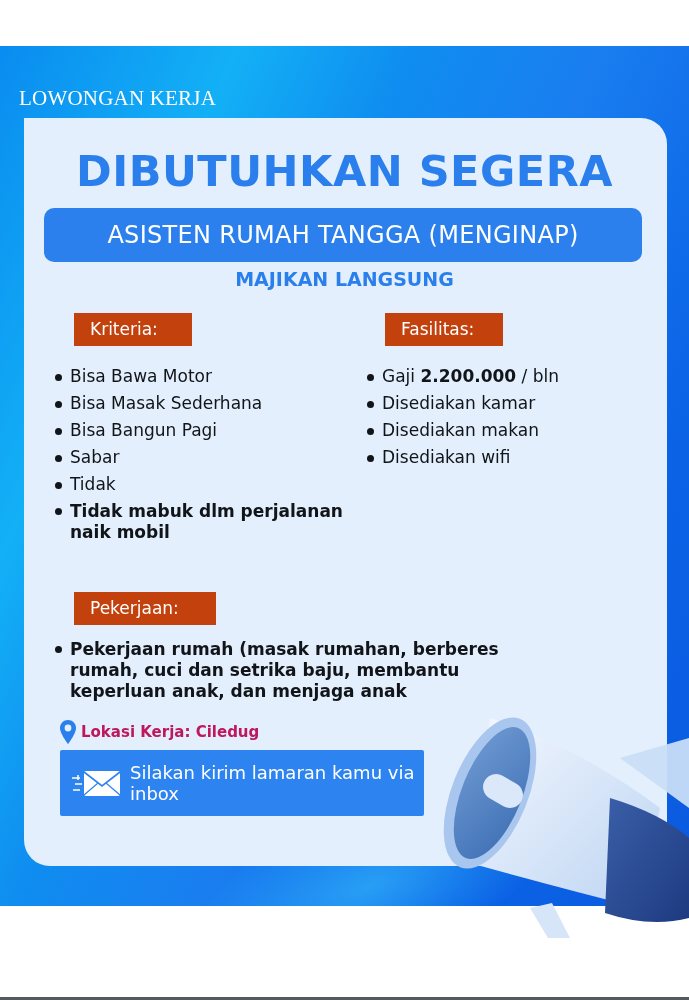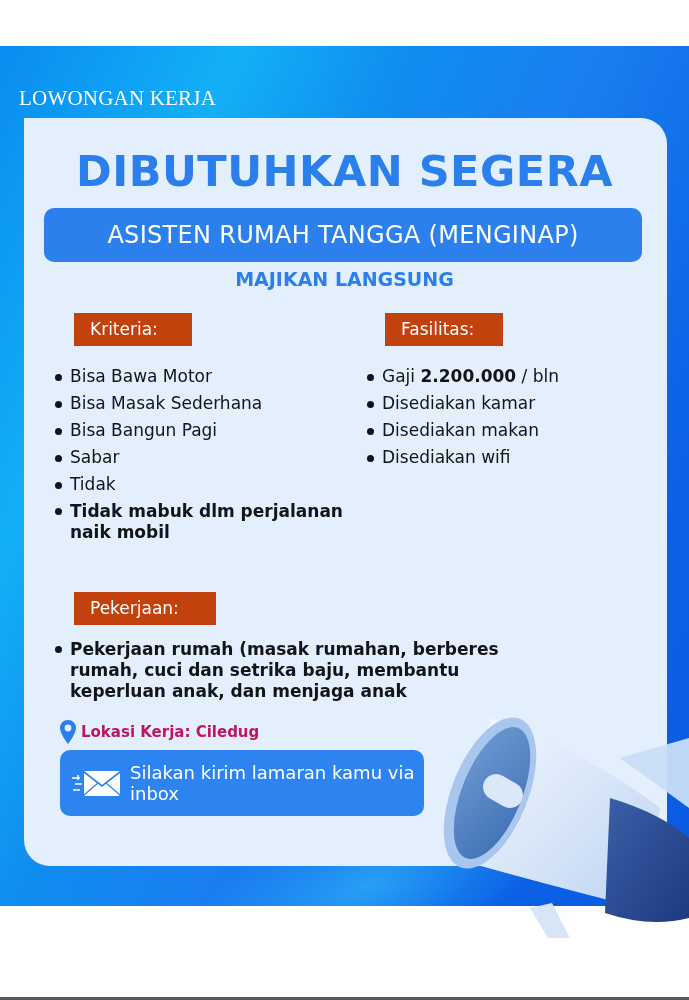--- a/index.html
+++ b/index.html
@@ -63,21 +63,21 @@
   .bold { font-weight: bold; }
 
   .location {
     position: absolute; left: 60px; top: 674px; display: flex; align-items: center;
     color: #be185d; font-weight: bold; font-size: 15px;
   }
   .location svg { margin-right: 5px; }
 
   .cta {
     position: absolute; left: 60px; top: 703px; width: 364px; height: 66px;
-    background: #2d84f0; border-radius: 10px; display: flex; align-items: center;
+    background: #2d84f0; border-radius: 2px; display: flex; align-items: center;
     padding-left: 12px;
   }
   .cta-text { color: #ffffff; font-size: 18px; line-height: 21px; margin-left: 8px; }
 
   .megaphone { position: absolute; left: 430px; top: 620px; width: 259px; height: 290px; }
 
   .bottom-line { position: absolute; left: 0; top: 997px; width: 689px; height: 3px; background: #555a60; }
 </style>
 </head>
 <body>

